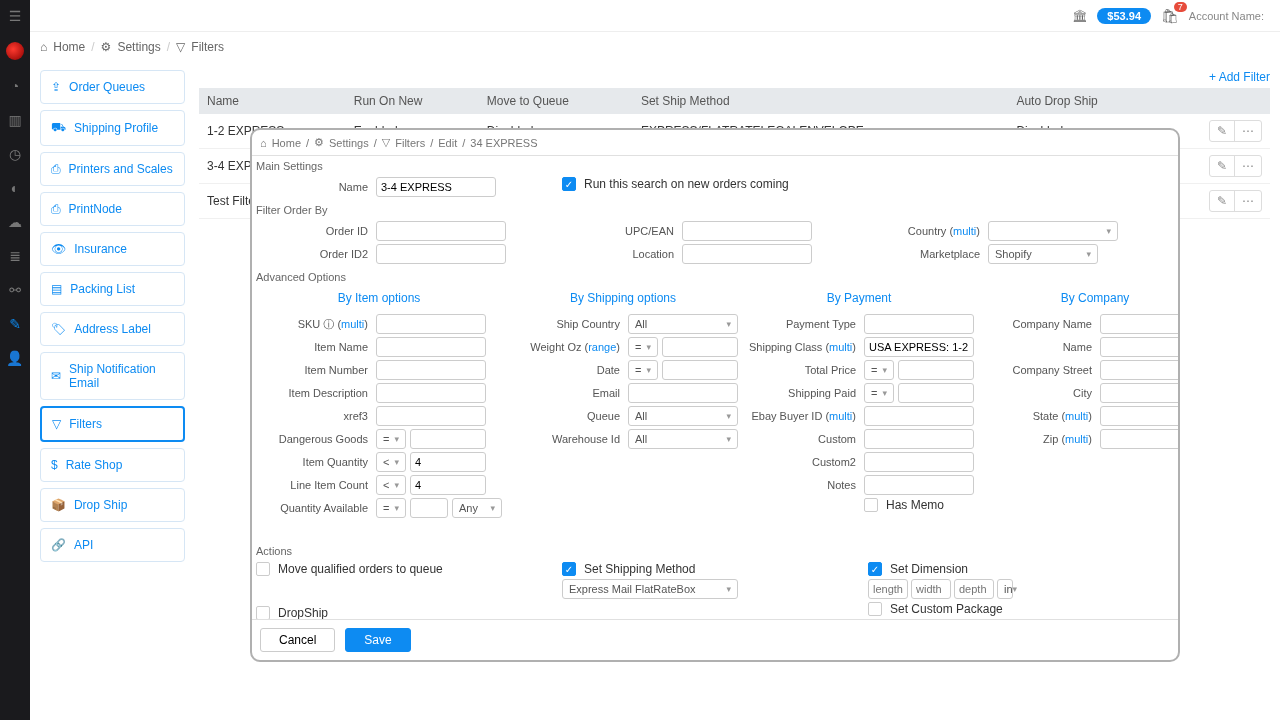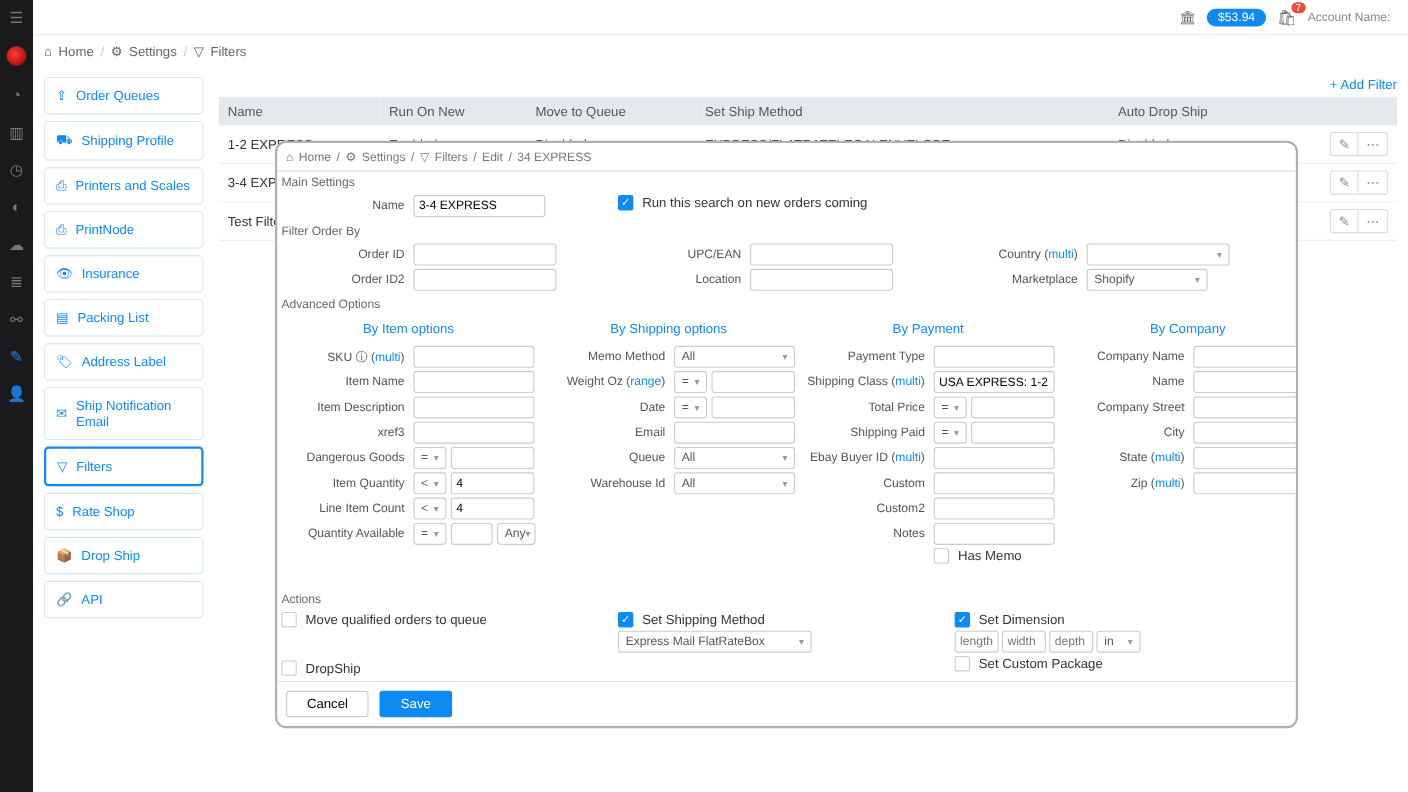--- a/index.html
+++ b/index.html
@@ -1,18 +1,18 @@
 <!DOCTYPE html>
 <html><head>
 <meta charset="utf-8">
 <style>
 * { box-sizing: border-box; margin: 0; padding: 0; font-family: -apple-system, BlinkMacSystemFont, "Segoe UI", Arial, sans-serif; }
 body { background: #fff; font-size: 12px; color: #333; overflow: hidden; }
 .topbar { height: 32px; border-bottom: 1px solid #eee; display: flex; align-items: center; justify-content: flex-end; padding: 0 16px; gap: 10px; }
-.topbar .balance { background: #0d8bf2; color: #fff; padding: 2px 10px; border-radius: 10px; font-size: 11px; font-weight: 400; }
+.topbar .balance { background: #0d8bf2; color: #fff; padding: 2px 10px; border-radius: 10px; font-size: 11px; font-weight: 700; }
 .topbar .cart { position: relative; font-size: 14px; color: #666; }
 .topbar .cart .badge { position: absolute; top: -6px; right: -8px; background: #e74c3c; color: #fff; border-radius: 8px; font-size: 9px; padding: 0 4px; }
 .topbar .acct { font-size: 11px; color: #888; }
 .leftrail { position: absolute; top: 0; left: 0; width: 30px; height: 100%; background: #1a1a1d; padding-top: 8px; display: flex; flex-direction: column; align-items: center; gap: 18px; }
 .leftrail .ic { color: #777; font-size: 14px; cursor: pointer; }
 .leftrail .logo { width: 18px; height: 18px; border-radius: 50%; background: radial-gradient(circle at 40% 40%, #ff3a2f, #8b0000); }
 .leftrail .active { color: #0d8bf2; }
 .main { margin-left: 30px; }
 .crumb { padding: 8px 10px; font-size: 12px; color: #666; display: flex; gap: 6px; align-items: center; }
 .crumb a { color: #666; text-decoration: none; }
@@ -277,20 +277,24 @@
         <div class="colhdr">By Item options</div>
         <div class="kv">
             <div class="k"><span>SKU</span> <span>ⓘ</span> (<span class="multi">multi</span>)</div>
             <input class="fld" style="width: 110px;">
           </div>
         <div class="kv">
             <div class="k">Item Name</div>
             <input class="fld" style="width: 110px;">
           </div>
         <div class="kv">
+            <div class="k">Item Number</div>
+            <input class="fld" style="width: 110px;">
+          </div>
+        <div class="kv">
             <div class="k">Item Description</div>
             <input class="fld" style="width: 110px;">
           </div>
         <div class="kv">
             <div class="k">xref3</div>
             <input class="fld" style="width: 110px;">
           </div>
         <div class="kv">
             <div class="k">Dangerous Goods</div>
             <div class="sel op">
@@ -315,30 +319,30 @@
             </div>
             <input class="fld" style="width: 76px; margin-left: 4px;" value="4">
           </div>
         <div class="kv">
             <div class="k">Quantity Available</div>
             <div class="sel op">
               <span>=</span>
               <span class="arr">▾</span>
             </div>
             <input class="fld" style="width: 38px; margin-left: 4px;">
-            <div class="sel" style="width:35px;margin-left:4px">
+            <div class="sel" style="width:50px;margin-left:4px">
               <span>Any</span>
               <span class="arr">▾</span>
             </div>
           </div>
       </div>
       <div>
         <div class="colhdr">By Shipping options</div>
         <div class="kv">
-            <div class="k">Memo Method</div>
+            <div class="k">Ship Country</div>
             <div class="sel" style="width:110px">
               <span>All</span>
               <span class="arr">▾</span>
             </div>
           </div>
         <div class="kv">
             <div class="k"><span>Weight Oz</span> (<span class="multi">range</span>)</div>
             <div class="sel op">
               <span>=</span>
               <span class="arr">▾</span>
@@ -475,21 +479,21 @@
       </div>
       <div class="c">
         <div class="kv">
             <span class="chk on">✓</span>
             <span style="margin-left:8px">Set Dimension</span>
           </div>
         <div class="kv">
           <input class="fld" style="width: 40px;" placeholder="length">
           <input class="fld" style="width: 40px; margin-left: 3px;" placeholder="width">
           <input class="fld" style="width: 40px; margin-left: 3px;" placeholder="depth">
-          <div class="sel" style="width:40px;margin-left:3px">
+          <div class="sel" style="width:16px;margin-left:3px">
               <span>in</span>
               <span class="arr">▾</span>
             </div>
         </div>
         <div class="kv">
             <span class="chk"></span>
             <span style="margin-left:8px">Set Custom Package</span>
           </div>
       </div>
     </div>

